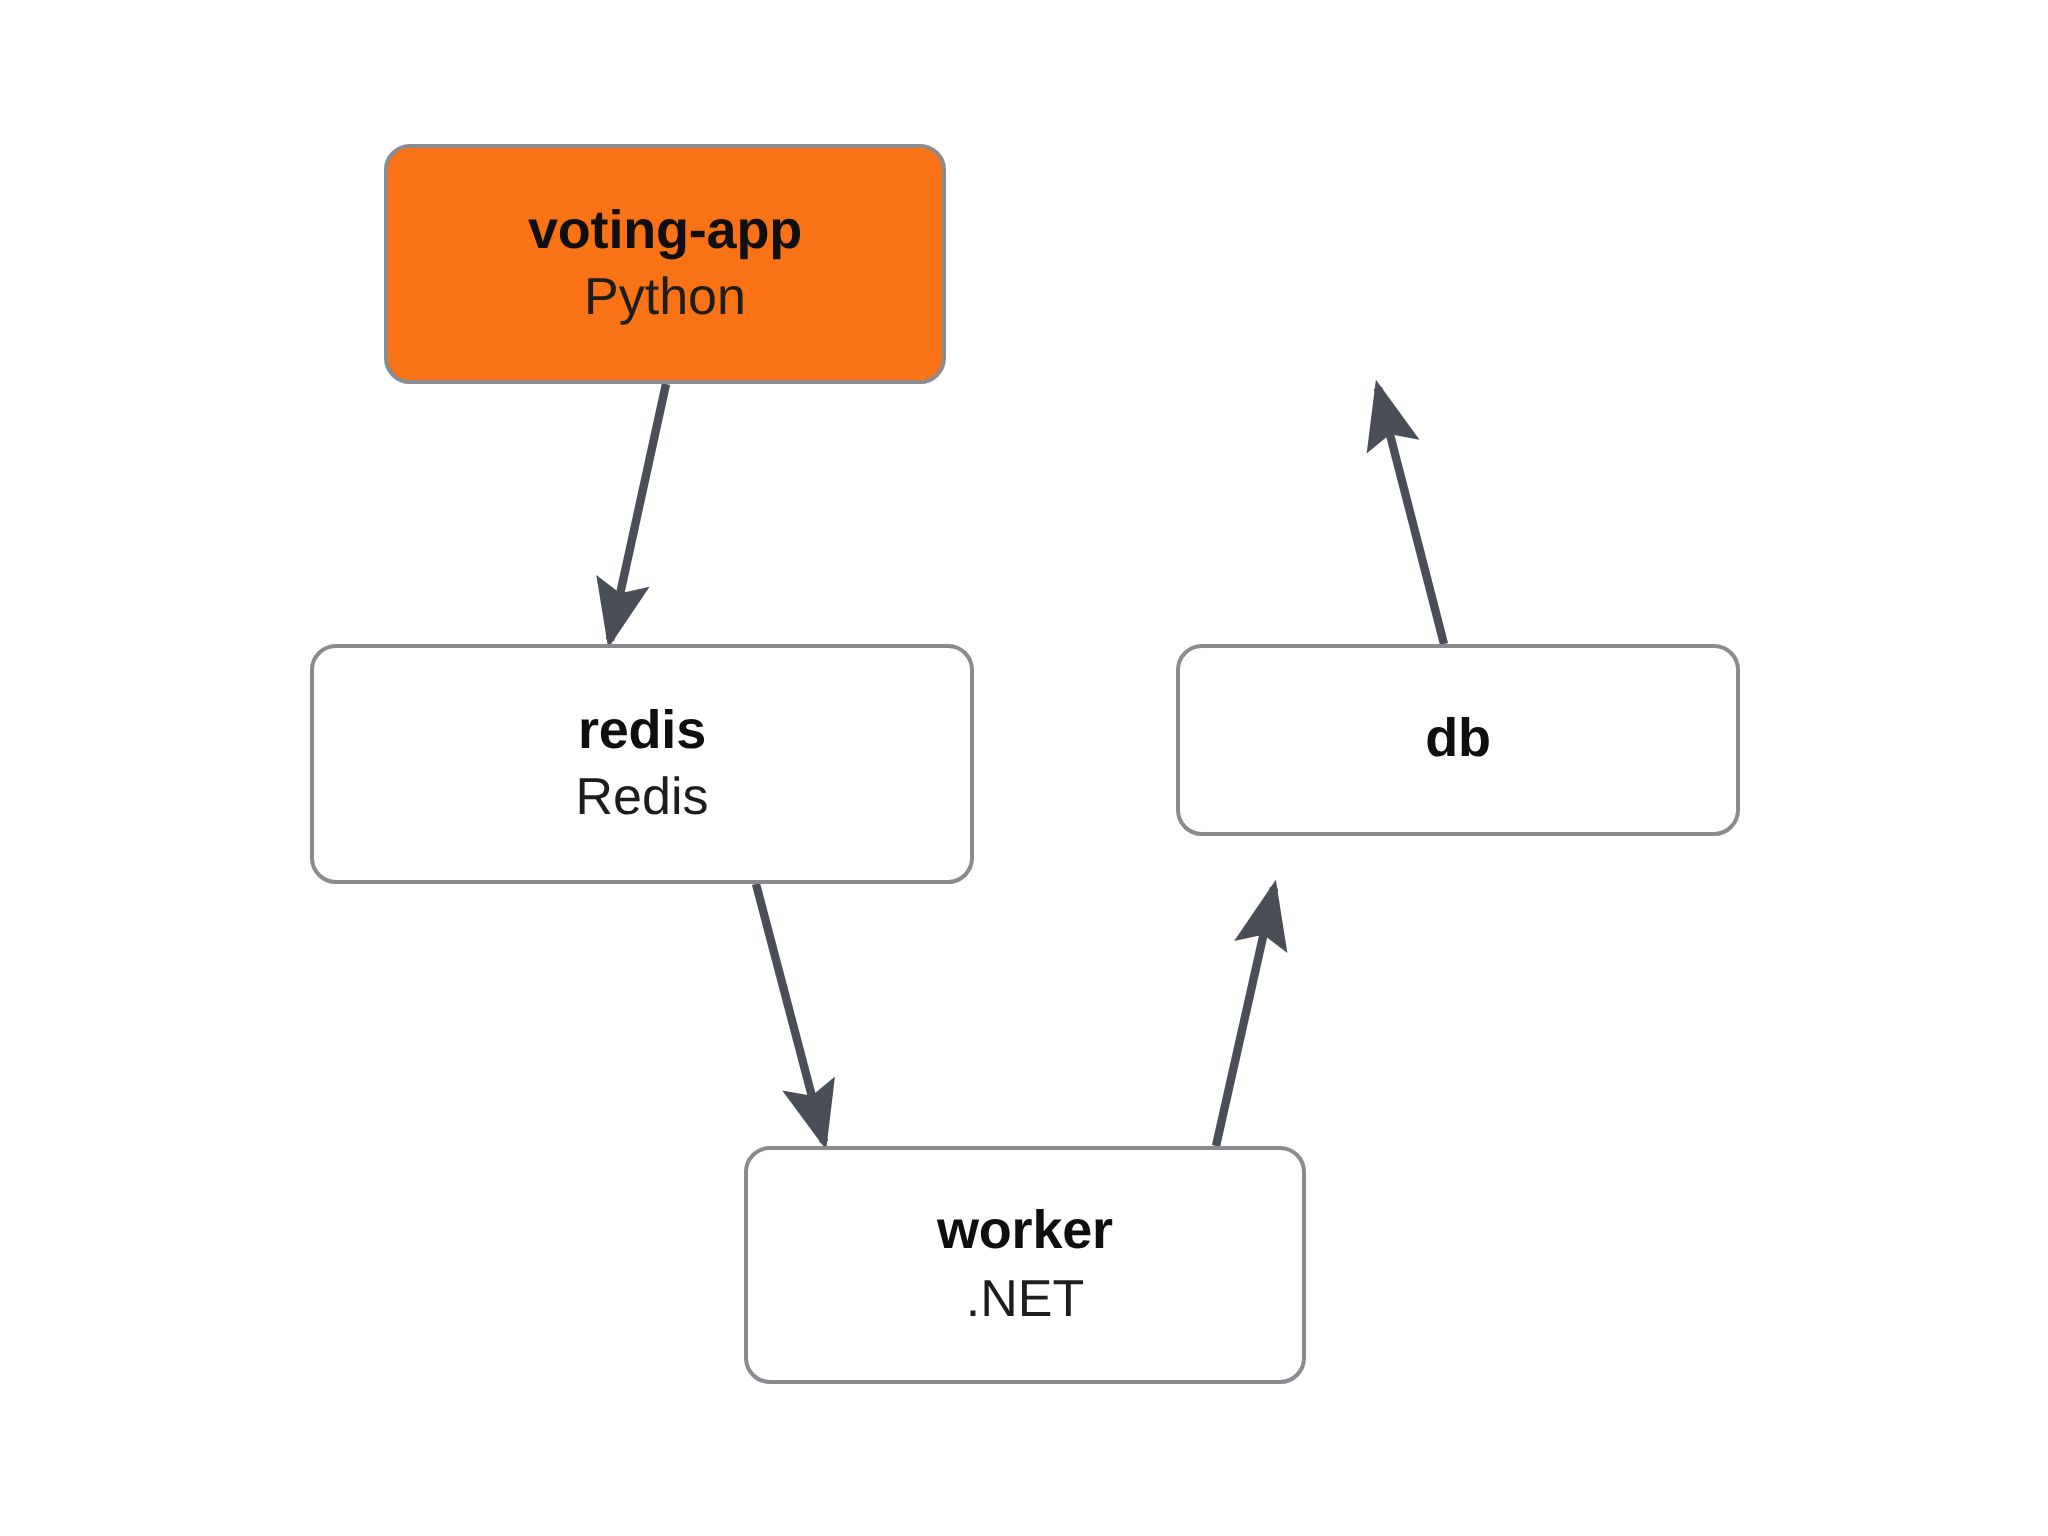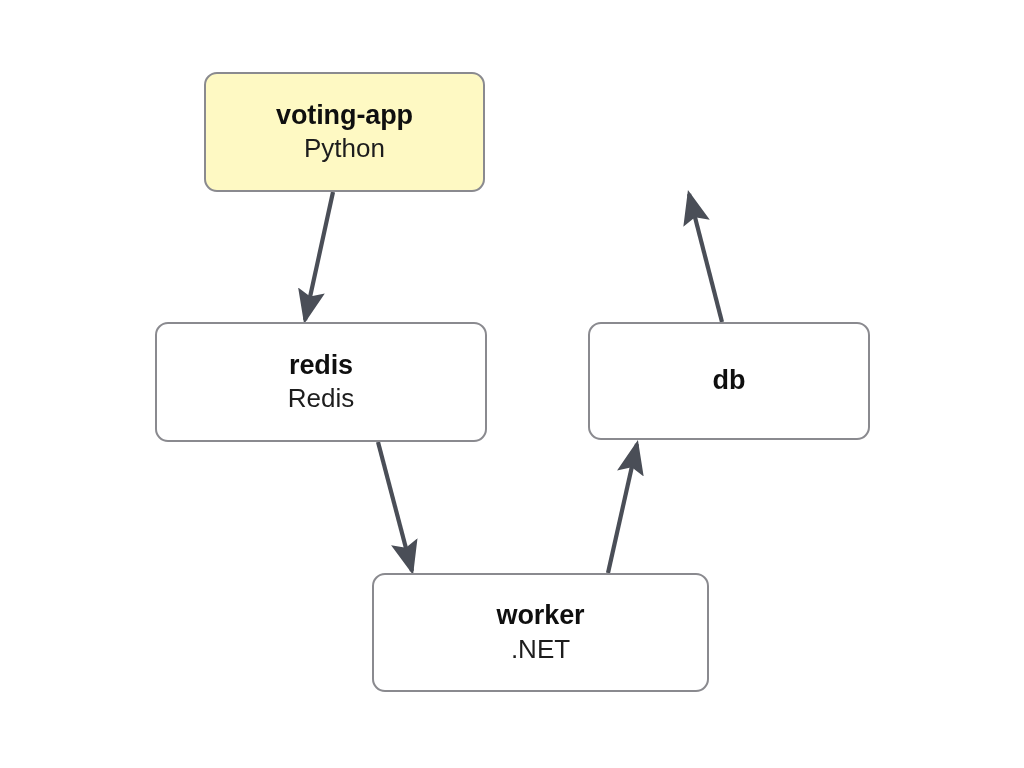--- a/index.html
+++ b/index.html
@@ -63,33 +63,33 @@
       <marker id="arrowhead" markerWidth="10" markerHeight="10" refX="7.2" refY="3.6" orient="auto" markerUnits="strokeWidth">
         <path d="M0,0.35 L8.2,3.6 L0,6.85 L1.5,3.6 Z" fill="#4a4e57"></path>
       </marker>
     </defs>
     <line class="edge" id="edge-0" stroke="#4a4e57" stroke-width="4.2" stroke-linecap="butt" marker-end="url(#arrowhead)" x1="333" y1="192" x2="305" y2="320"></line>
     <line class="edge" id="edge-1" stroke="#4a4e57" stroke-width="4.2" stroke-linecap="butt" marker-end="url(#arrowhead)" x1="378" y1="442" x2="412" y2="571"></line>
     <line class="edge" id="edge-2" stroke="#4a4e57" stroke-width="4.2" stroke-linecap="butt" marker-end="url(#arrowhead)" x1="608" y1="573" x2="637" y2="444"></line>
     <line class="edge" id="edge-3" stroke="#4a4e57" stroke-width="4.2" stroke-linecap="butt" marker-end="url(#arrowhead)" x1="722" y1="322" x2="689" y2="194"></line>
   </svg>
 
-  <div class="node" id="node-0" style="left: 204px; top: 72px; width: 281px; height: 120px; border-color: rgb(138, 138, 143); background: #fef9c3;">
+  <div class="node" id="node-0" style="left: 192px; top: 72px; width: 281px; height: 120px; border-color: rgb(138, 138, 143); background: #f97316;">
     <div class="node-title">voting-app</div>
     <div class="node-subtitle">Python</div>
   </div>
 
 
   <div class="node" id="node-2" style="left: 155px; top: 322px; width: 332px; height: 120px; border-color: rgb(138, 138, 143); background: rgb(255, 255, 255);">
     <div class="node-title">redis</div>
     <div class="node-subtitle">Redis</div>
   </div>
 
-  <div class="node" id="node-3" style="left: 588px; top: 322px; width: 282px; height: 118px; border-color: rgb(138, 138, 143); background: rgb(255, 255, 255);">
+  <div class="node" id="node-3" style="left: 588px; top: 322px; width: 282px; height: 96px; border-color: rgb(138, 138, 143); background: rgb(255, 255, 255);">
     <div class="node-title">db</div>
   </div>
 
-  <div class="node" id="node-4" style="left: 372px; top: 573px; width: 337px; height: 119px; border-color: rgb(138, 138, 143); background: rgb(255, 255, 255);">
+  <div class="node" id="node-4" style="left: 372px; top: 573px; width: 281px; height: 119px; border-color: rgb(138, 138, 143); background: rgb(255, 255, 255);">
     <div class="node-title">worker</div>
     <div class="node-subtitle">.NET</div>
   </div>
 
 </div>
 
 </body></html>

